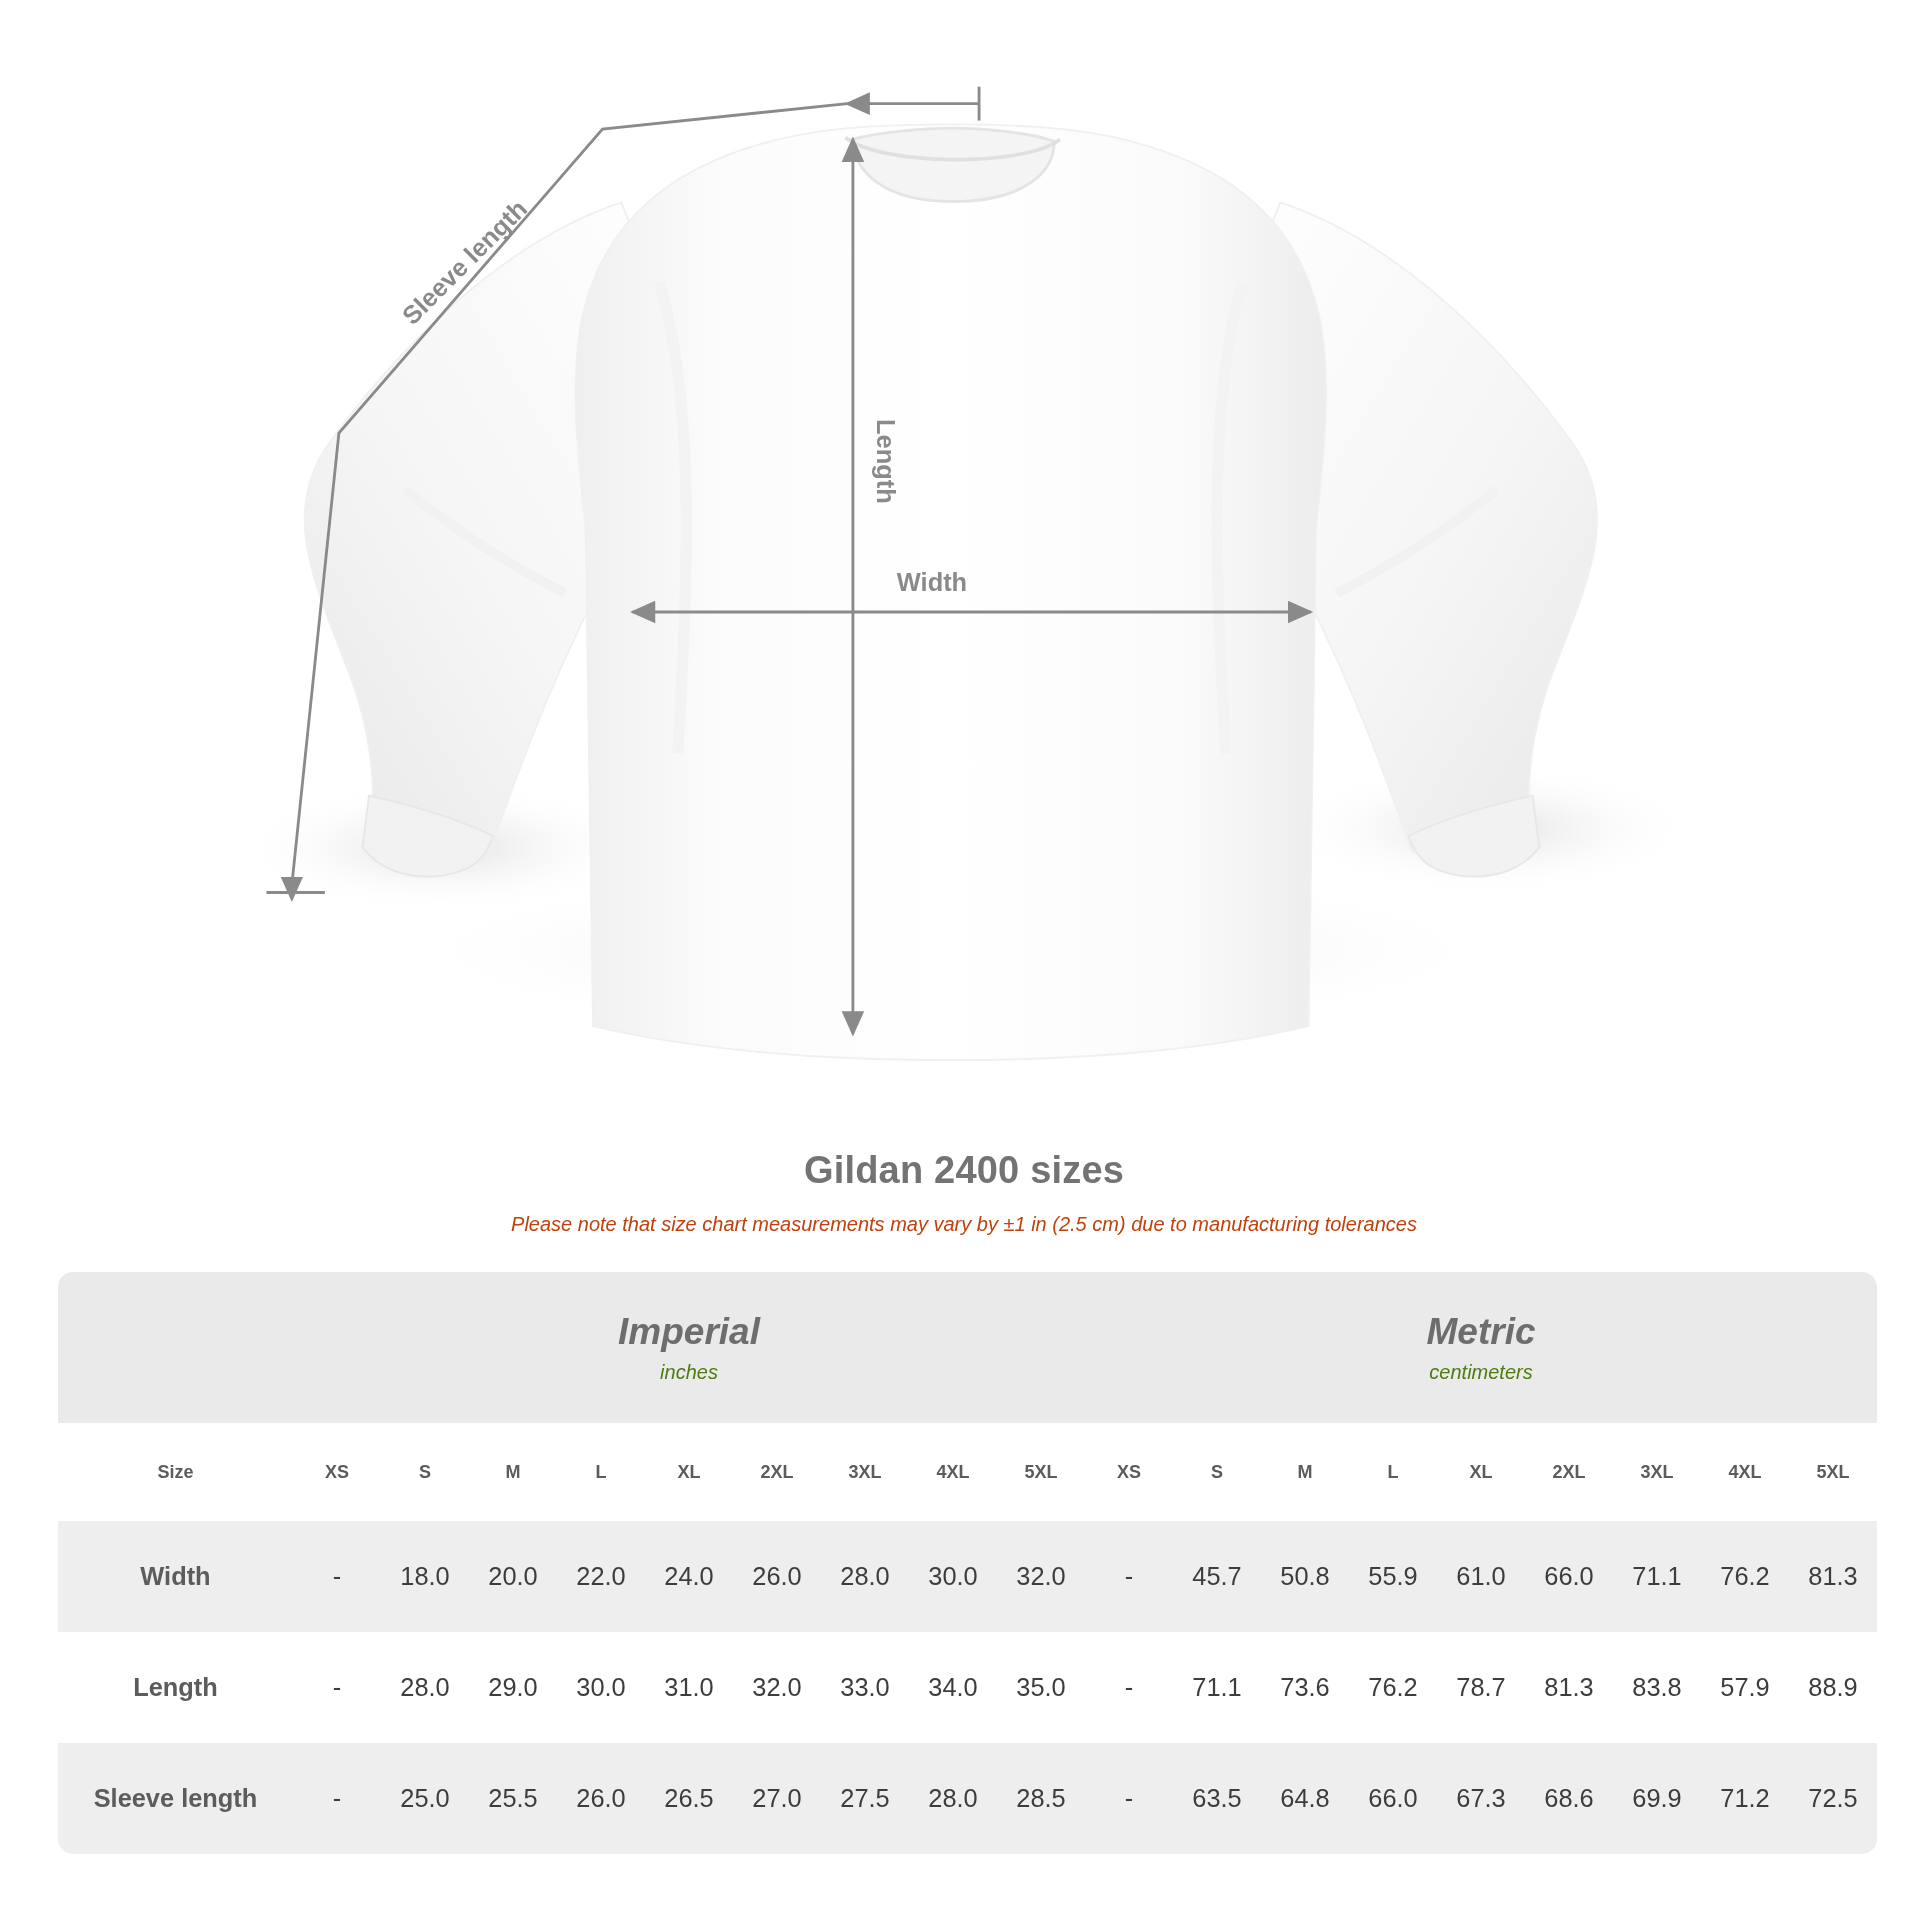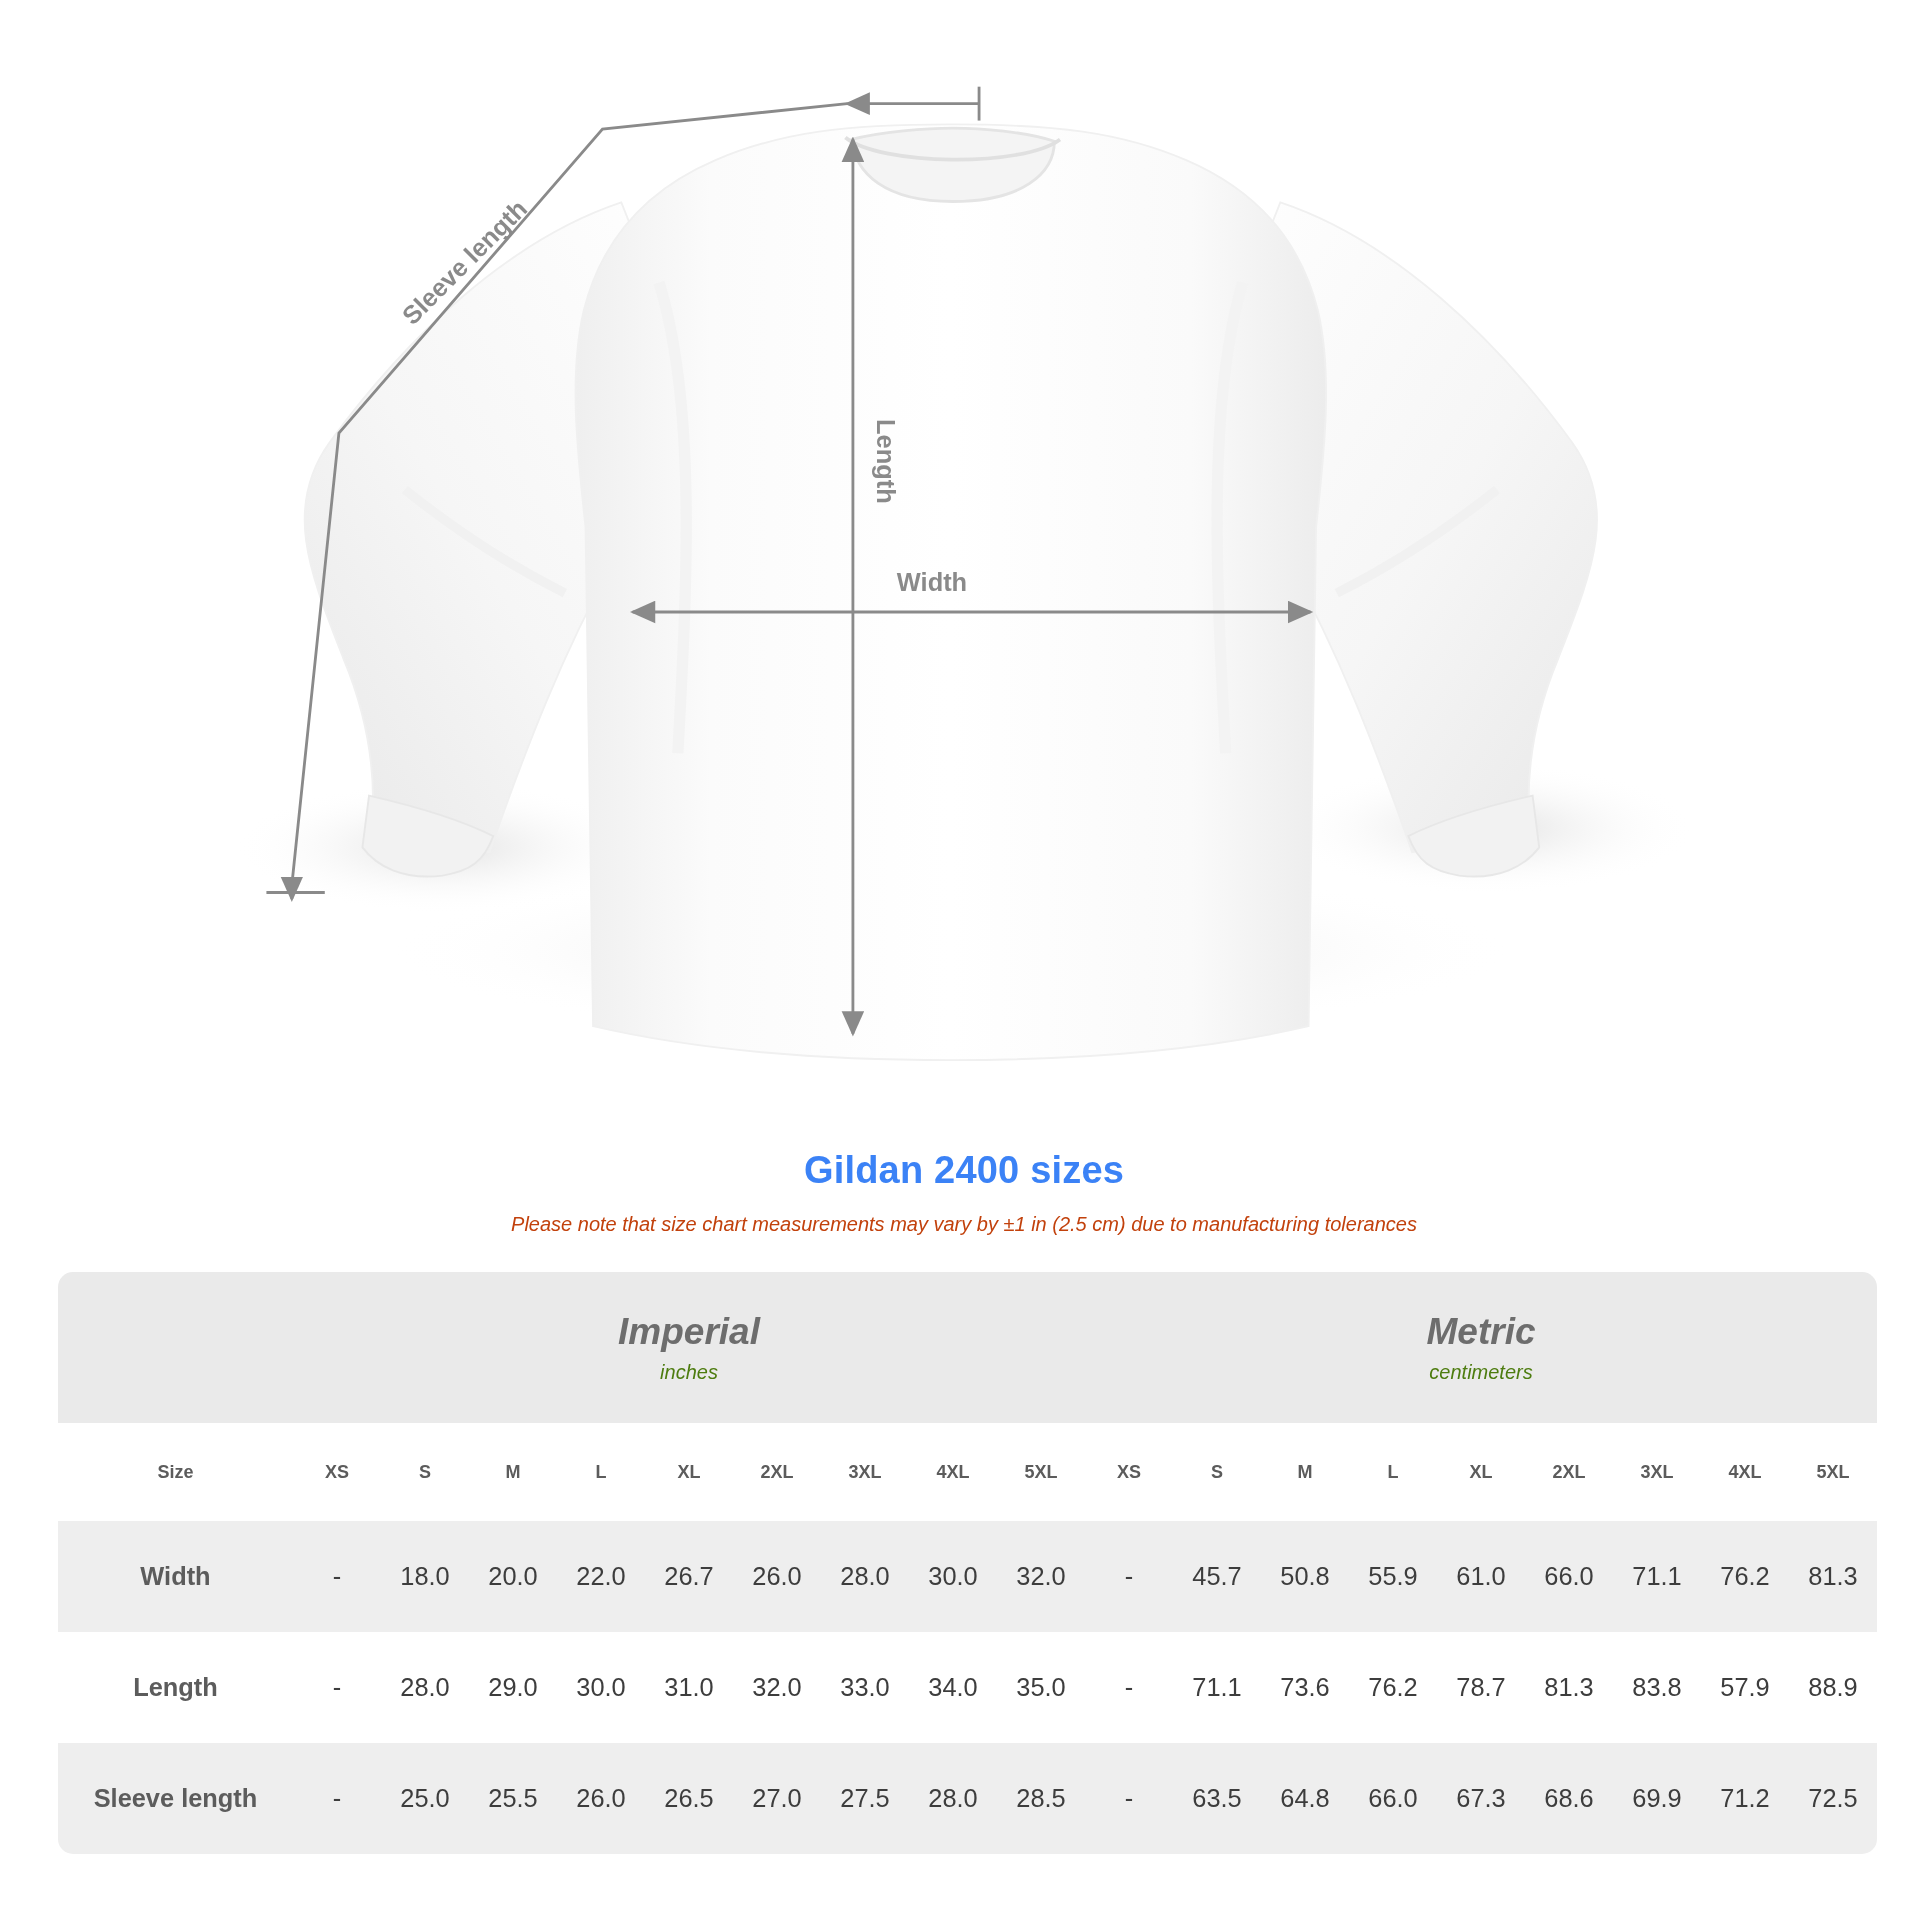--- a/index.html
+++ b/index.html
@@ -29,21 +29,21 @@
   }
 
   
   .title-block {
     text-align: center;
     margin-top: 9.4px;
   }
   #chart-title {
     font-size: 38px;
     font-weight: bold;
-    color: #3b82f6;
+    color: #737373;
     letter-spacing: 0.2px;
     margin-top: 38px;
   }
   #chart-note {
     font-size: 20px;
     font-style: italic;
     color: #c2410c;
     margin-top: 21px;
   }
 
@@ -277,21 +277,21 @@
           <td>3XL</td>
           <td>4XL</td>
           <td>5XL</td>
         </tr>
         <tr class="data-row shade">
           <td class="rowlabel">Width</td>
           <td>-</td>
           <td>18.0</td>
           <td>20.0</td>
           <td>22.0</td>
-          <td>26.7</td>
+          <td>24.0</td>
           <td>26.0</td>
           <td>28.0</td>
           <td>30.0</td>
           <td>32.0</td>
           <td>-</td>
           <td>45.7</td>
           <td>50.8</td>
           <td>55.9</td>
           <td>61.0</td>
           <td>66.0</td>

